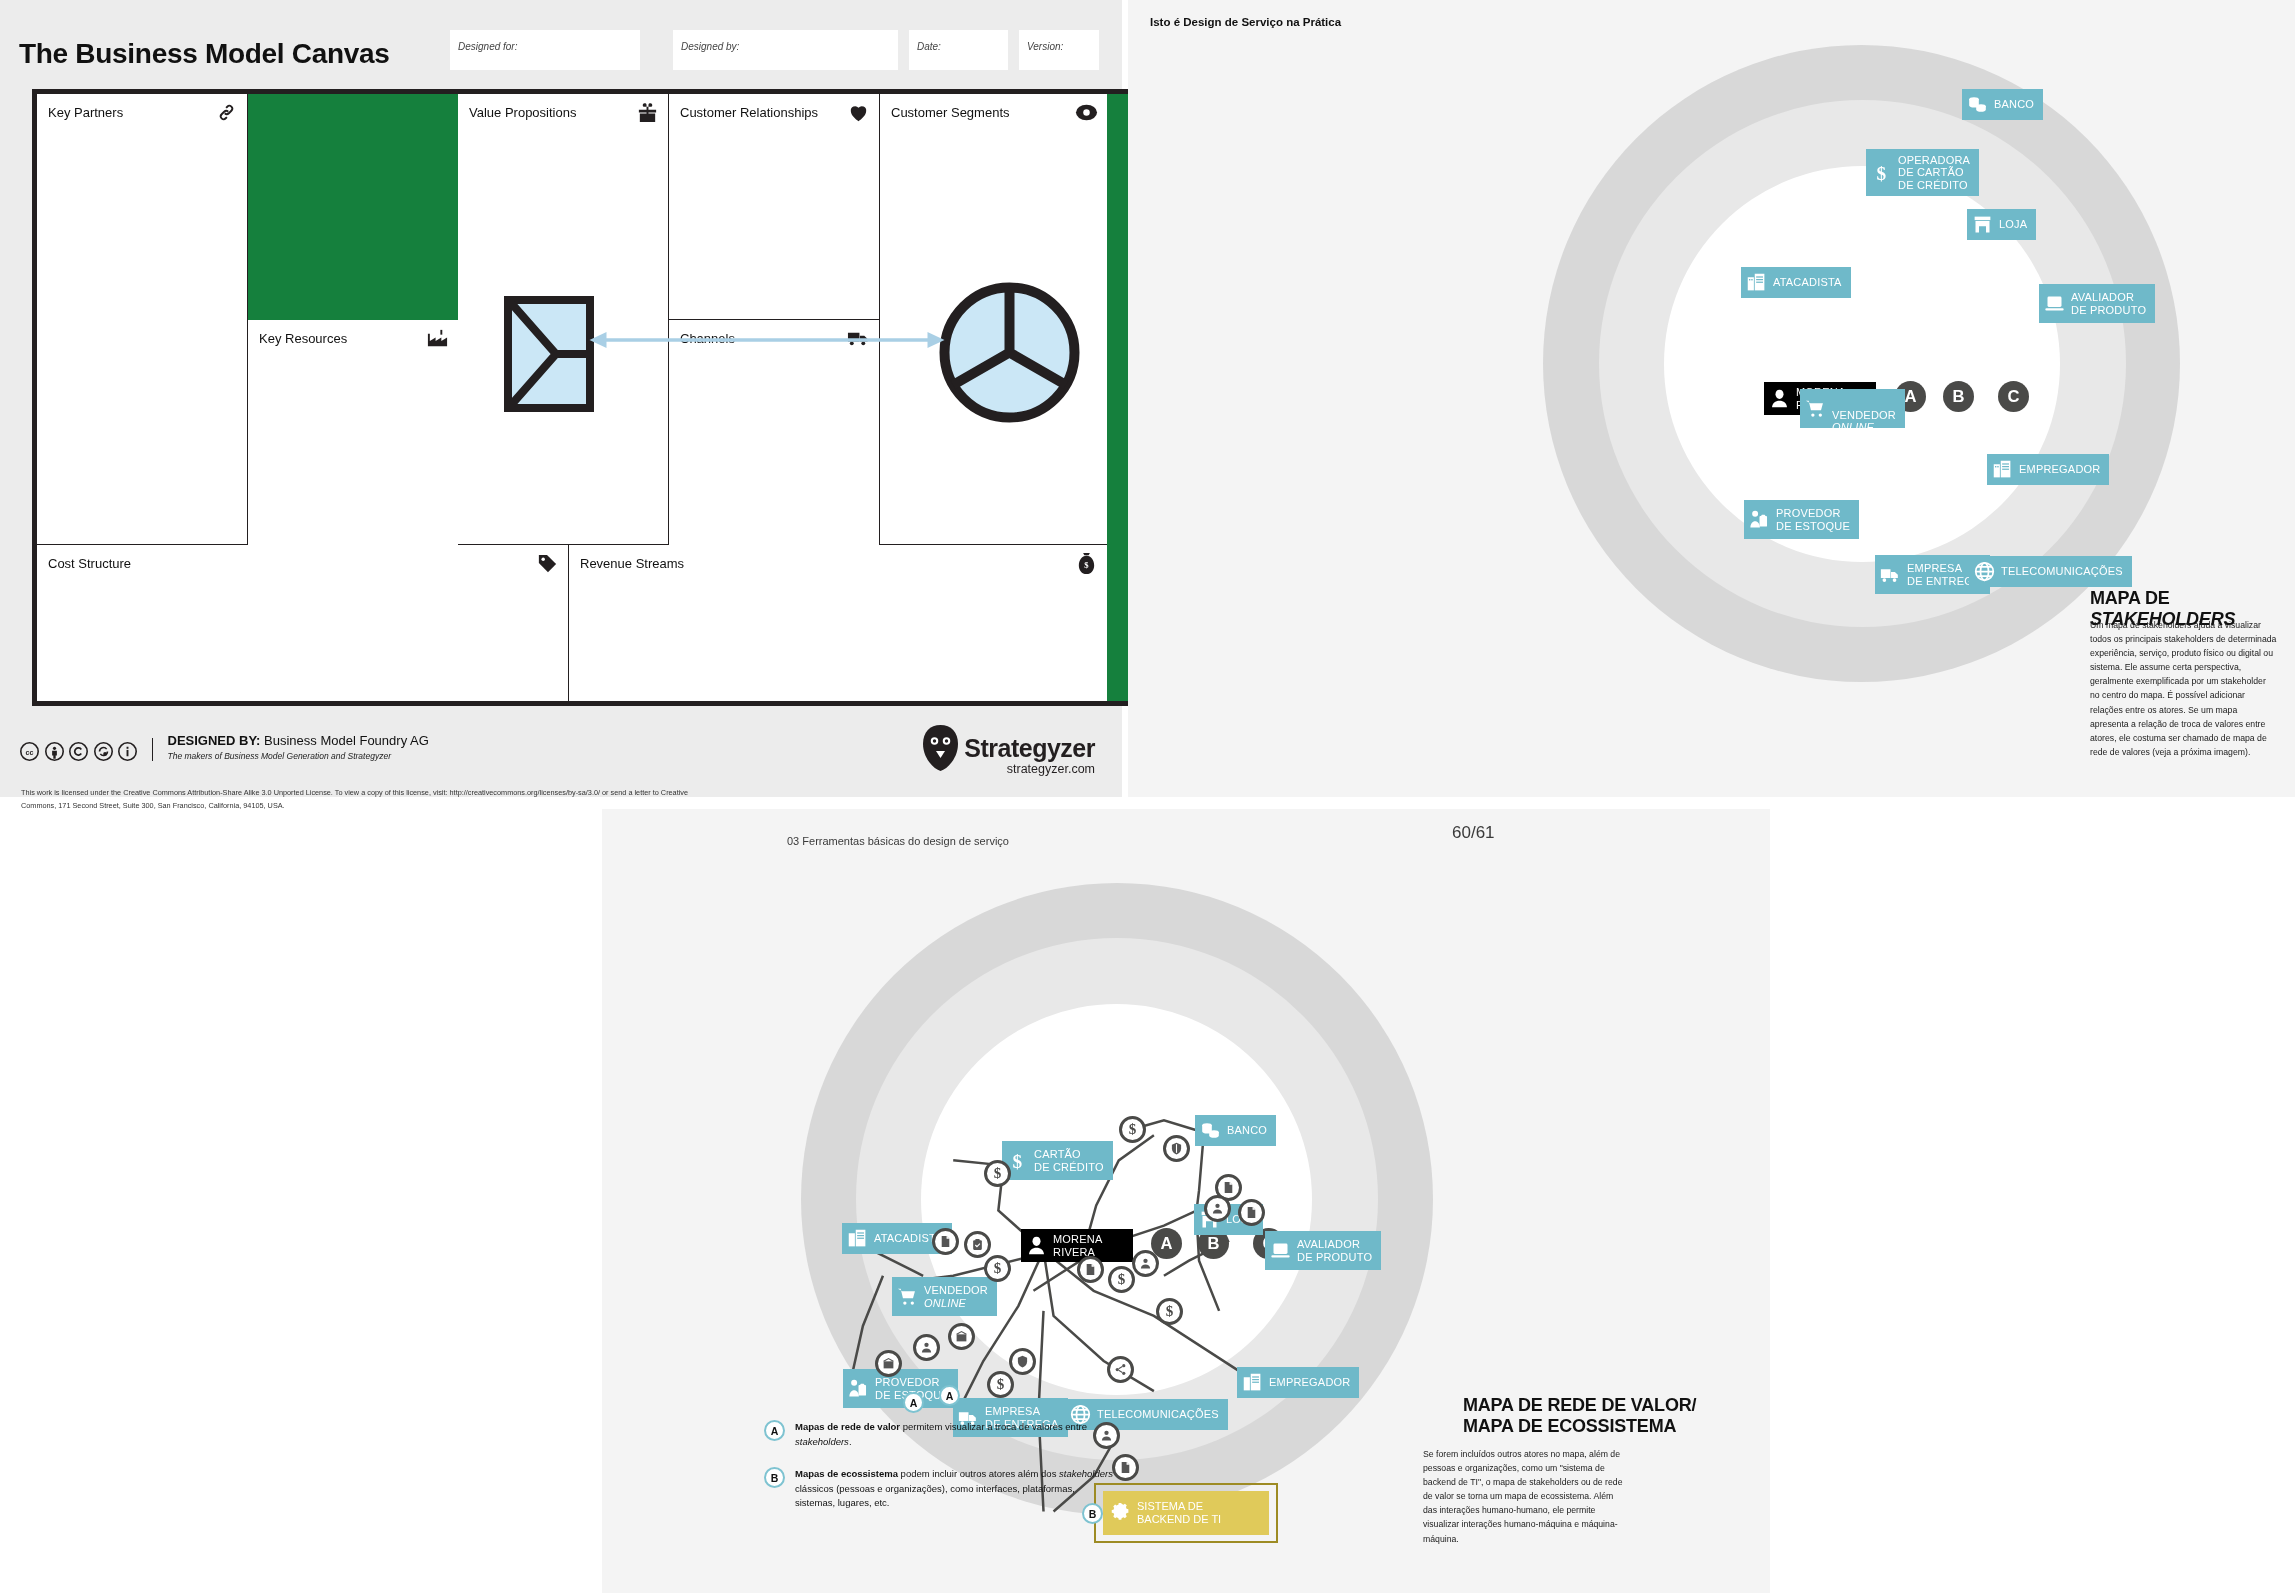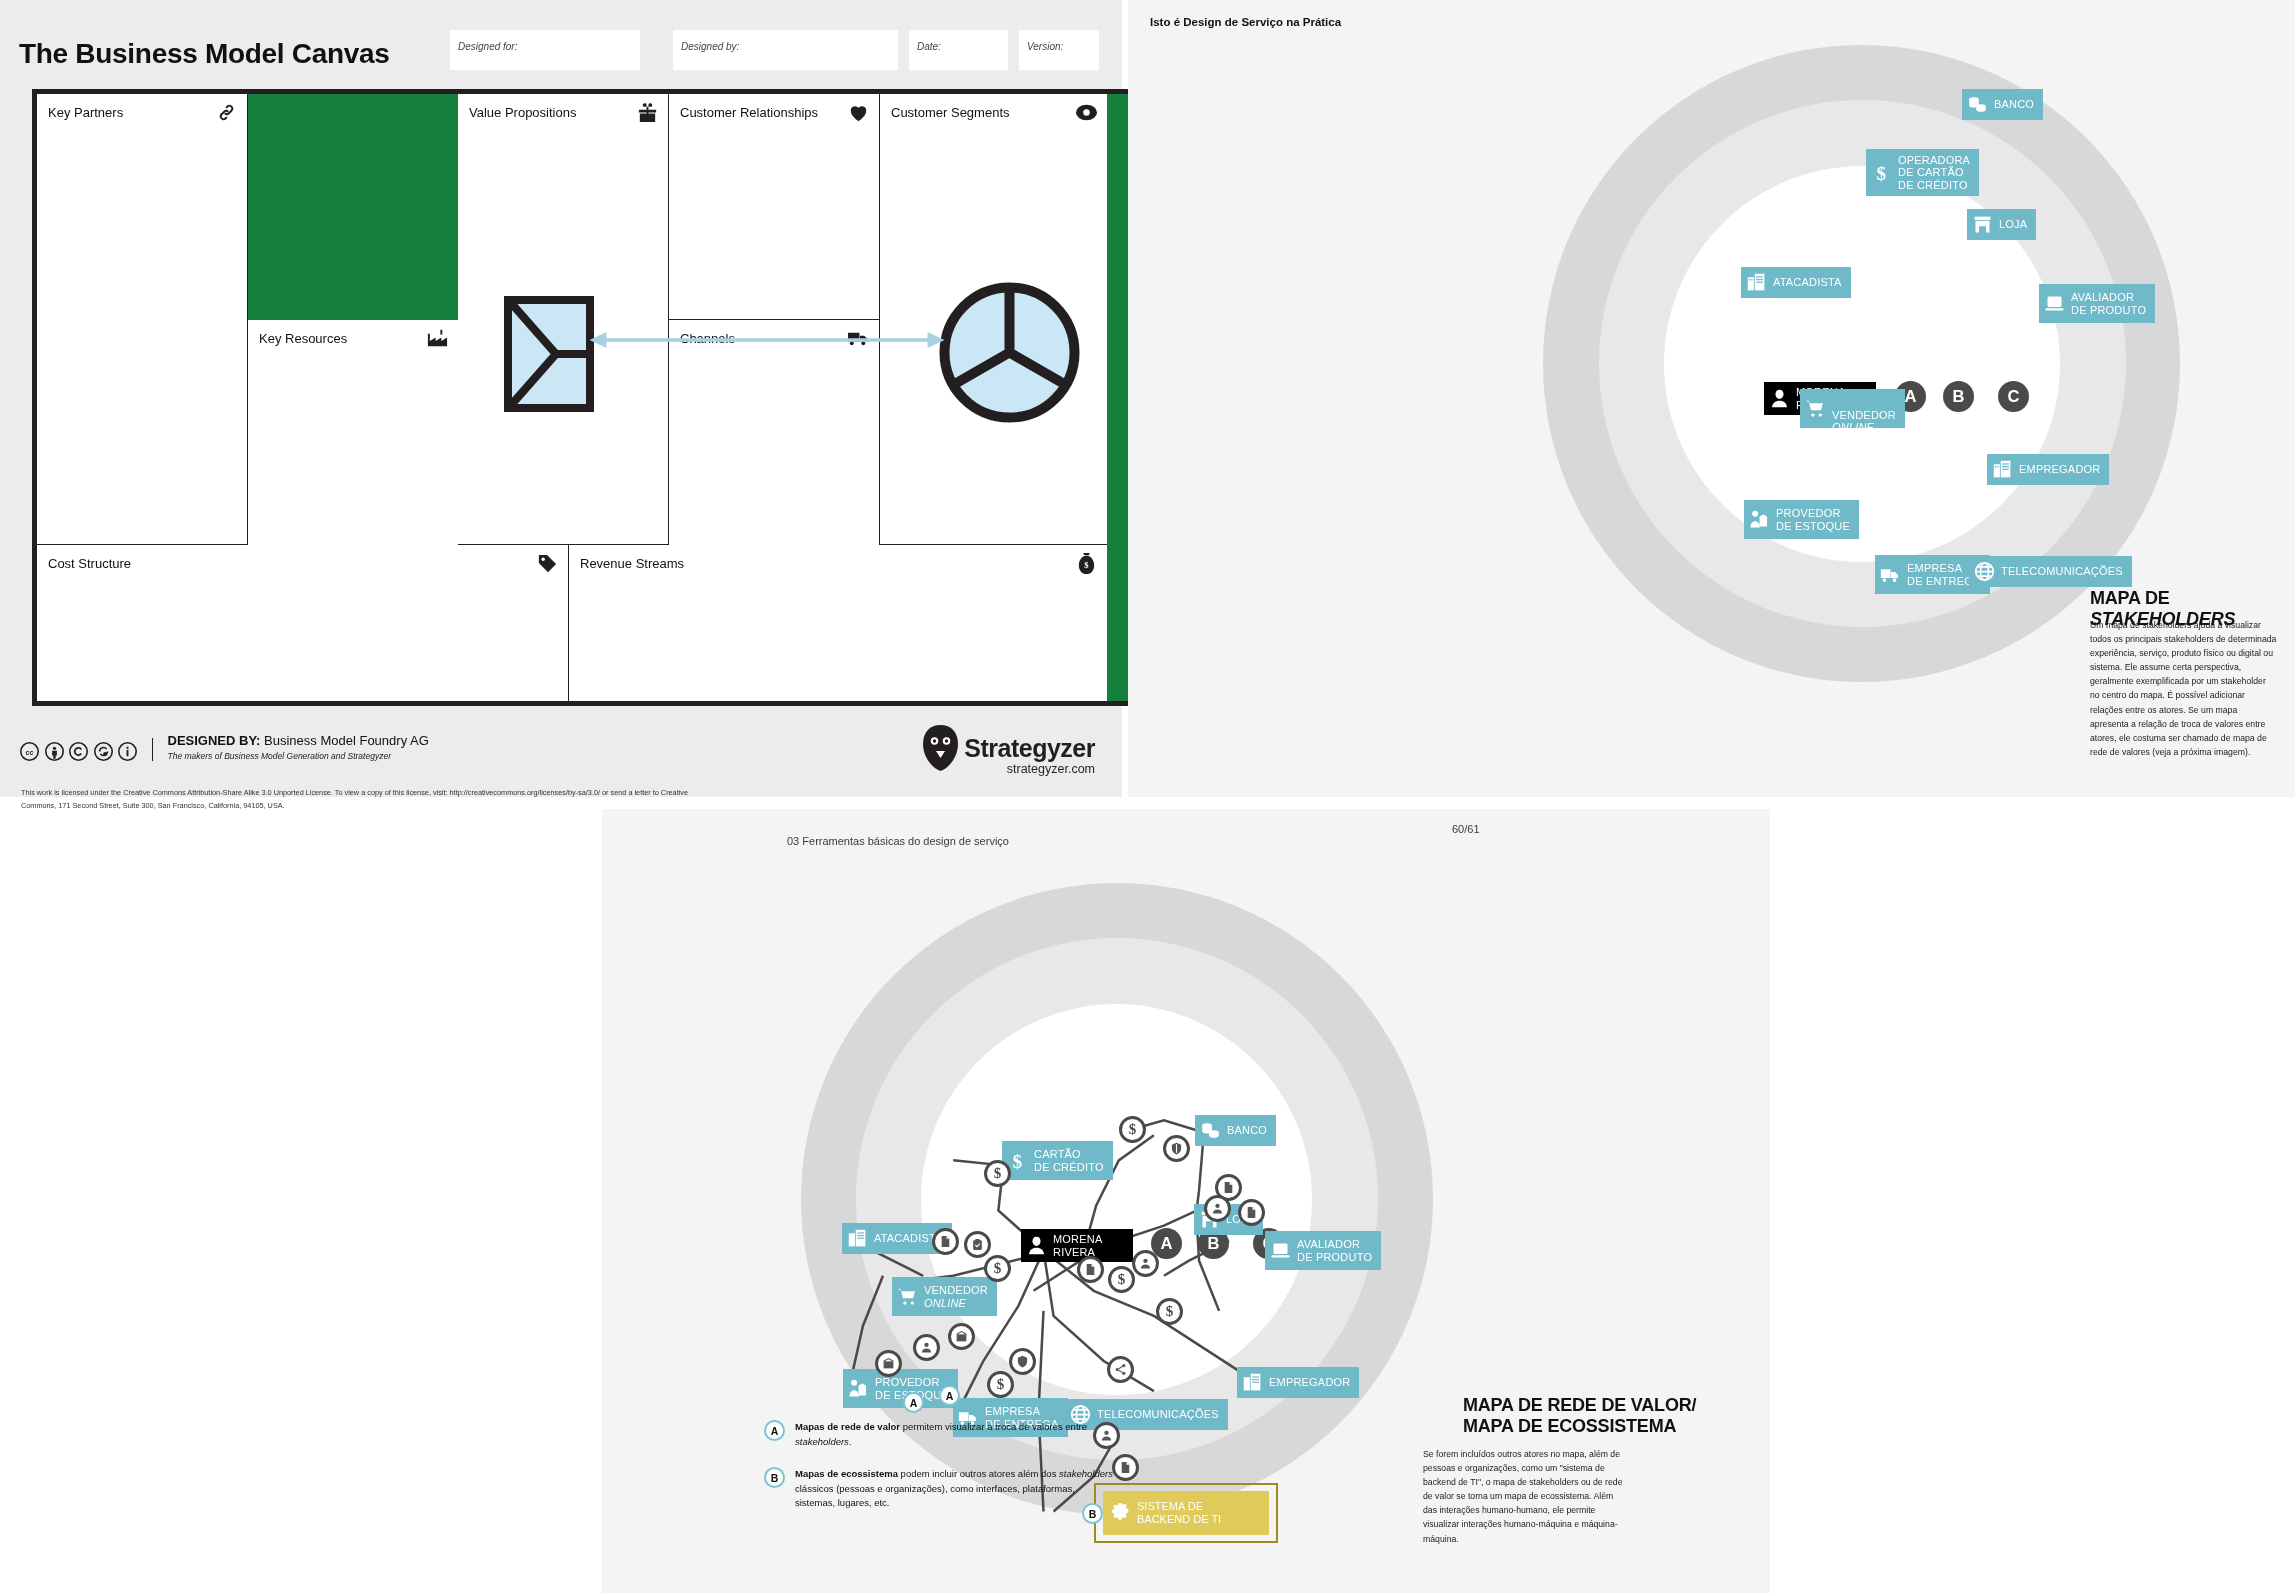--- a/index.html
+++ b/index.html
@@ -71,21 +71,21 @@
 
   .desc-h { position: absolute; font-size: 18px; font-weight: bold; color: #111;
             line-height: 1.15; letter-spacing: -0.2px; }
   .desc-h i { font-style: italic; }
   .desc-p { position: absolute; font-size: 8.7px; color: #1b1b1b; line-height: 1.62; }
 
   
   #panel-vn { position: absolute; left: 602px; top: 809px; width: 1168px; height: 785px;
               background: #f4f4f4; overflow: hidden; }
   #vn-head-l { position: absolute; left: 185px; top: 26px; font-size: 11px; color: #3a3a3a; }
-  #vn-head-r { position: absolute; left: 850px; top: 14px; font-size: 11px; color: #3a3a3a; }
+  #vn-head-r { position: absolute; left: 850px; top: 14px; font-size: 17px; color: #3a3a3a; }
   #vn-svg { position: absolute; left: 0; top: 0; width: 1168px; height: 785px; }
 
   .node { position: absolute; width: 27px; height: 27px; border-radius: 50%;
           background: #fff; border: 3px solid #4a4a48;
           display: flex; align-items: center; justify-content: center; }
   .node svg { width: 13px; height: 13px; fill: #555; display: block; }
   .node.dollar { font-size: 15px; font-weight: bold; color: #4a4a48;
                  font-family: "Liberation Serif", serif; }
 
   .mark { position: absolute; width: 21px; height: 21px; border-radius: 50%;

